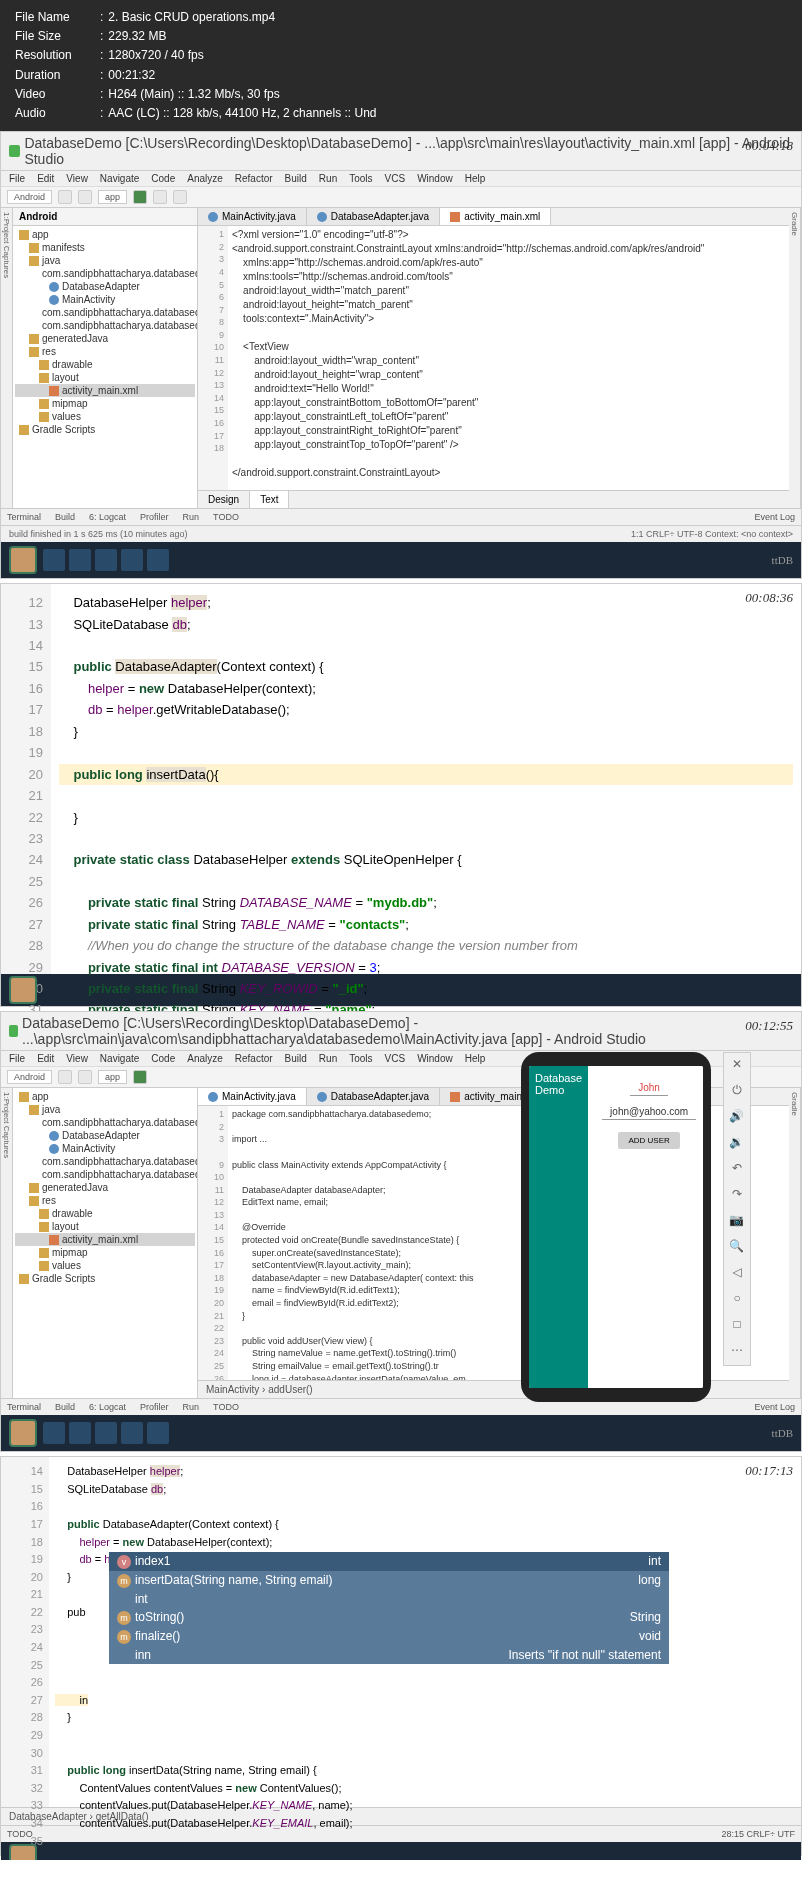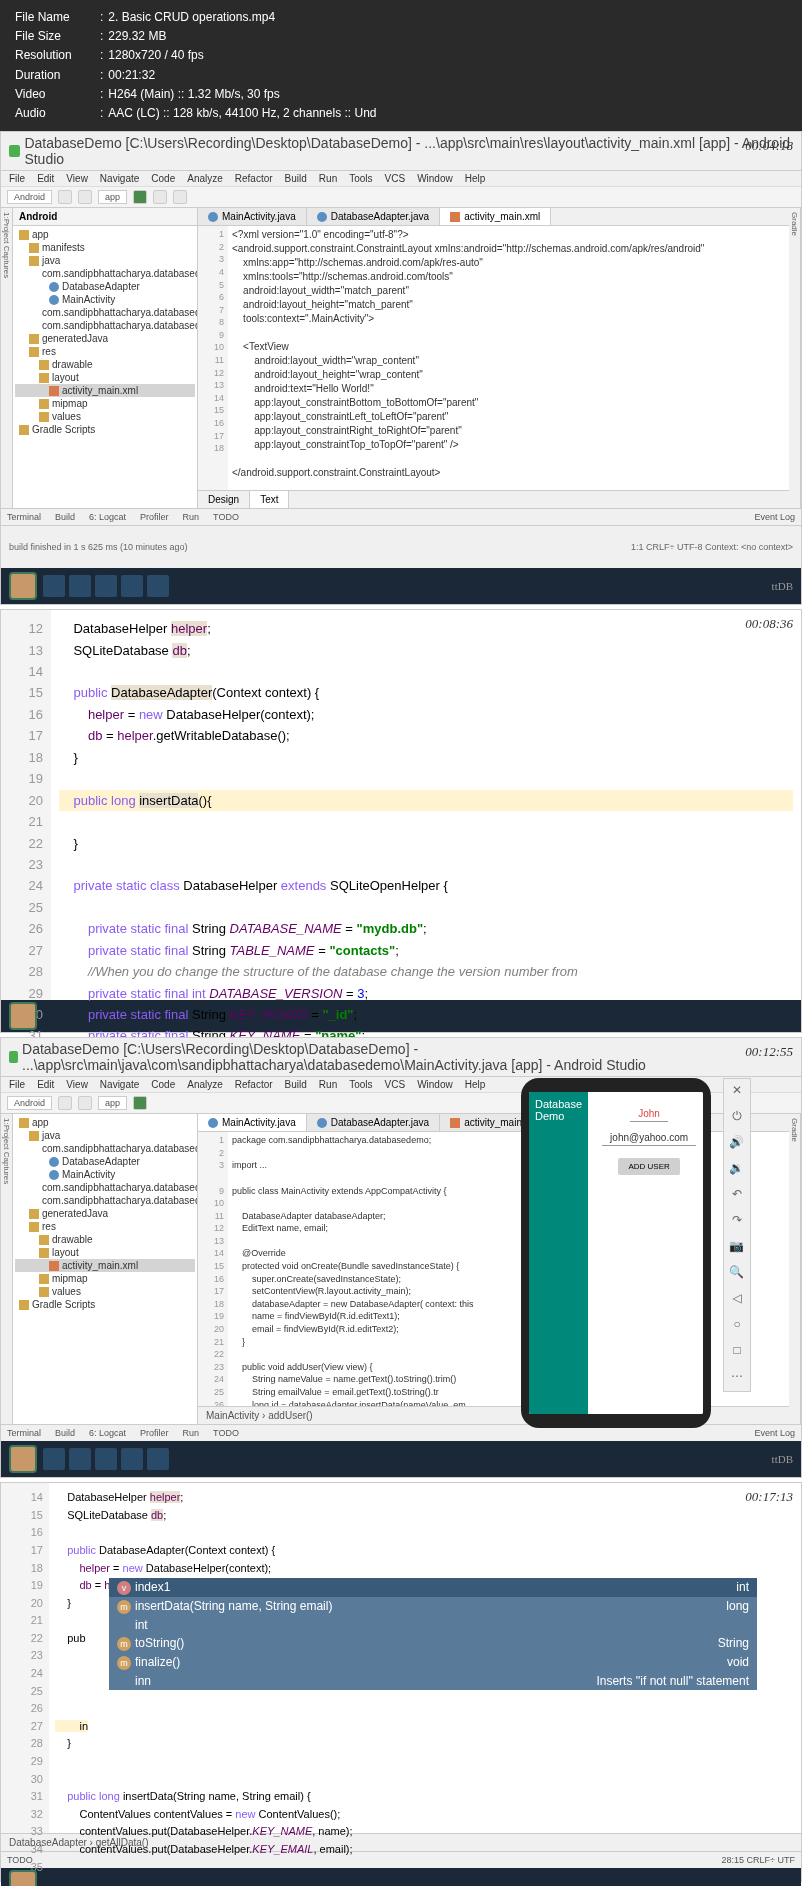--- a/index.html
+++ b/index.html
@@ -34,47 +34,47 @@
 .editor-tabs{background:#f0f0f0;display:flex;border-bottom:1px solid #ccc}
 .editor-tab{padding:3px 10px;font-size:10px;background:#e8e8e8;border-right:1px solid #ccc;display:flex;align-items:center;gap:4px}
 .editor-tab.active{background:#fff}
 .code-area{flex:1;display:flex;font-family:'Consolas',monospace;font-size:10px;overflow:hidden;background:#fff}
 .gutter{width:30px;background:#f4f4f4;color:#999;text-align:right;padding:2px 4px;line-height:1.4;font-size:9px}
 .code-content{flex:1;padding:2px 4px;line-height:1.4;white-space:pre;color:#333}
 .editor-footer{background:#f0f0f0;display:flex;font-size:10px;border-top:1px solid #ccc}
 .design-tab{padding:3px 10px;border-right:1px solid #ccc}
 .design-tab.active{background:#fff}
 .bottom-tabs{background:#f0f0f0;padding:3px 6px;font-size:9px;display:flex;gap:14px;border-top:1px solid #ccc;color:#555}
-.status-bar{background:#f0f0f0;padding:16px 8px;font-size:9px;color:#666;display:flex;justify-content:space-between;border-top:1px solid #ccc}
+.status-bar{background:#f0f0f0;padding:3px 8px;font-size:9px;color:#666;display:flex;justify-content:space-between;border-top:1px solid #ccc}
 .taskbar{background:#1a2838;padding:4px 8px;display:flex;align-items:center;gap:4px;justify-content:space-between}
 .avatar{width:28px;height:28px;background:#c89868;border-radius:4px;border:2px solid #3a7a5a}
 .tb-icons{display:flex;gap:4px}
 .tbi{width:22px;height:22px;background:#2a4a6a;border-radius:2px}
 .brand{font-family:Georgia,serif;color:#999;font-size:11px}
 .code-big{display:flex;height:390px;font-family:'Consolas',monospace;background:#fff}
 .gutter-big{width:50px;background:#f4f4f4;color:#999;text-align:right;padding:8px 8px;font-size:13px;line-height:1.65}
 .code-big-content{flex:1;padding:8px;font-size:13px;line-height:1.65;white-space:pre}
-.kw{color:#8b5cf6;font-weight:normal}.highlight{background:#e8e0d0}.str{color:#008000;font-weight:bold}.fld{color:#660066}.cmt{color:#808080;font-style:italic}.const{color:#660066;font-style:italic}
+.kw{color:#14532d;font-weight:bold}.highlight{background:#e8e0d0}.str{color:#008000;font-weight:bold}.fld{color:#660066}.cmt{color:#808080;font-style:italic}.const{color:#660066;font-style:italic}
 .emulator{position:absolute;right:90px;top:40px;width:190px;height:350px;background:#222;border-radius:18px;padding:14px 8px}
 .emu-screen{width:100%;height:100%;background:#fafafa;border-radius:2px;display:flex;flex-direction:row;overflow:hidden}
 .emu-status{background:#00695c;height:14px}
 .emu-appbar{background:#00897b;color:#fff;padding:6px;font-size:11px}
 .emu-body{flex:1;background:#fff;padding:10px;text-align:center;font-size:10px}
 .emu-input{display:inline-block;border-bottom:1px solid #999;padding:2px 8px;margin:4px;color:#d44;font-size:10px}
 .emu-btn{display:inline-block;background:#d0d0d0;padding:4px 10px;font-size:8px;margin-top:8px;border-radius:2px}
 .emu-kbd{background:#eceff1;padding:4px;font-size:9px}
 .kbd-sug{display:flex;justify-content:space-around;padding:3px;font-size:9px;color:#555}
 .kbd-row{display:flex;justify-content:space-around;padding:2px}
 .kbd-key{width:12px;text-align:center;color:#555}
 .emu-toast{background:#6d28d9;color:#fff;border-radius:12px;padding:3px 8px;font-size:8px;margin:8px auto;display:inline-block}
 .emu-nav{background:#000;height:18px;display:flex;justify-content:space-around;align-items:center}
 .emu-nav span{color:#fff;font-size:10px}
 .emu-toolbar{position:absolute;right:50px;top:40px;width:28px;background:#f0f0f0;border:1px solid #ccc;padding:4px 2px;display:flex;flex-direction:column;gap:8px;align-items:center}
 .emu-tb-btn{width:18px;height:18px;color:#666;font-size:12px;text-align:center}
-.autocomplete{position:absolute;background:#5a7a9a;color:#fff;font-family:Consolas,monospace;font-size:12px;left:108px;top:95px;width:648px}
+.autocomplete{position:absolute;background:#5a7a9a;color:#fff;font-family:Consolas,monospace;font-size:12px;left:108px;top:95px;width:560px}
 .ac-row{display:flex;justify-content:space-between;padding:2px 8px}
 .ac-row.sel{background:#3a5a7a}
 .ac-icon{display:inline-block;width:14px;height:14px;border-radius:50%;margin-right:4px;font-size:9px;text-align:center;line-height:14px}
 .ac-v{background:#d08080}.ac-m{background:#d0a060}
 .breadcrumb{background:#f0f0f0;padding:3px 8px;font-size:10px;color:#555;border-top:1px solid #ccc}
 .code-last{position:relative;height:400px}
 .code-last-content{display:flex;font-family:Consolas,monospace;height:350px;background:#fff}
 .gutter-last{width:48px;background:#f4f4f4;color:#999;text-align:right;padding:6px;font-size:11px;line-height:1.6}
 .code-lc{flex:1;padding:6px;font-size:11px;line-height:1.6;white-space:pre}
 </style>

